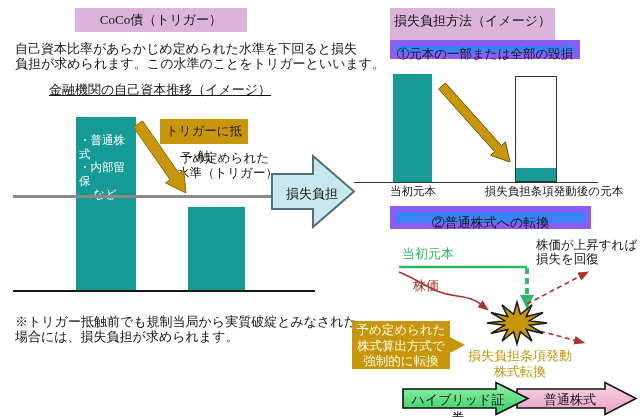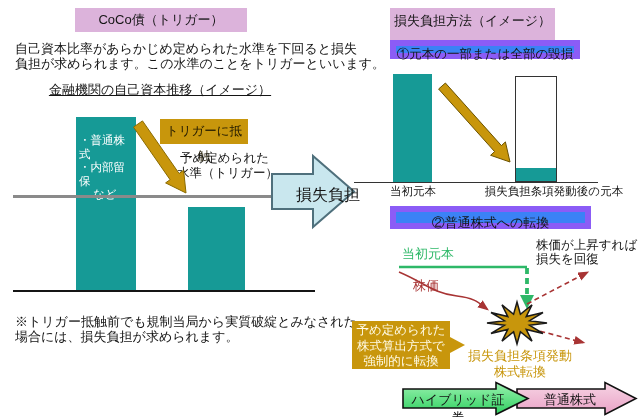--- a/index.html
+++ b/index.html
@@ -1,18 +1,18 @@
 <!DOCTYPE html>
 <html><head>
 <meta charset="utf-8">
 <style>
   html,body{margin:0;padding:0;background:#fff;}
   #stage{
     position:relative;width:640px;height:417px;background:#ffffff;overflow:hidden;
-    font-family:Liberation Sans, sans-serif;color:#141414;
+    font-family:Liberation Serif, serif;color:#141414;
   }
   .abs{position:absolute;}
   .ctr{text-align:center;}
   .t12{font-size:13px;line-height:15px;white-space:nowrap;text-align:right;}
   .t125{font-size:12.5px;line-height:15px;white-space:nowrap;}
   .t13{font-size:13px;line-height:15px;white-space:nowrap;}
   .t115{font-size:11.5px;line-height:13px;white-space:nowrap;}
 
   .pink-box{background:#dcb3db;}
   .blue-box{background:#3b82f6;border:6px solid #8b5cf6;box-sizing:border-box;}
@@ -28,21 +28,21 @@
   #bar1 .indent{padding-left:14px;}
   #trigger-box{left:160px;top:119px;width:88px;height:25px;line-height:25px;font-size:12.5px;color:#201900;}
   #level-1{left:180px;top:151px;}
   #level-2{left:177px;top:166px;}
   #trigger-line{left:13px;top:195px;width:260px;height:2.5px;background:#8a8a8a;}
   #bar2{left:188px;top:207px;width:57px;height:84px;}
   #baseline-left{left:13px;top:290px;width:302px;height:2px;background:#151515;}
   #note-1{left:15px;top:314px;}
   #note-2{left:15px;top:329px;}
 
-  #loss-label{left:274px;top:185px;width:76px;font-size:16px;z-index:6;padding-left:16px;}
+  #loss-label{left:274px;top:185px;width:76px;font-size:13px;z-index:6;}
 
   #right-title-box{left:390px;top:8px;width:165px;height:33px;line-height:25px;font-size:13px;}
   #method1-box{left:390px;top:40px;width:190px;height:19px;line-height:17px;font-size:12.5px;}
   #rbar-initial{left:393px;top:74px;width:39px;height:108px;}
   #rbar-after{left:515px;top:76px;width:42px;height:106px;border:1.5px solid #333;background:#fff;box-sizing:border-box;}
   #rbar-after .after-remain{position:absolute;left:0;right:0;bottom:0;height:13px;background:#169a96;}
   #baseline-right{left:354px;top:181.5px;width:244px;height:1.8px;background:#333;}
   #rlabel-initial{left:390px;top:185px;width:46px;}
   #rlabel-after{left:468px;top:185px;width:172px;}
   #method2-box{left:390px;top:206px;width:201px;height:23px;line-height:21px;font-size:13px;}

